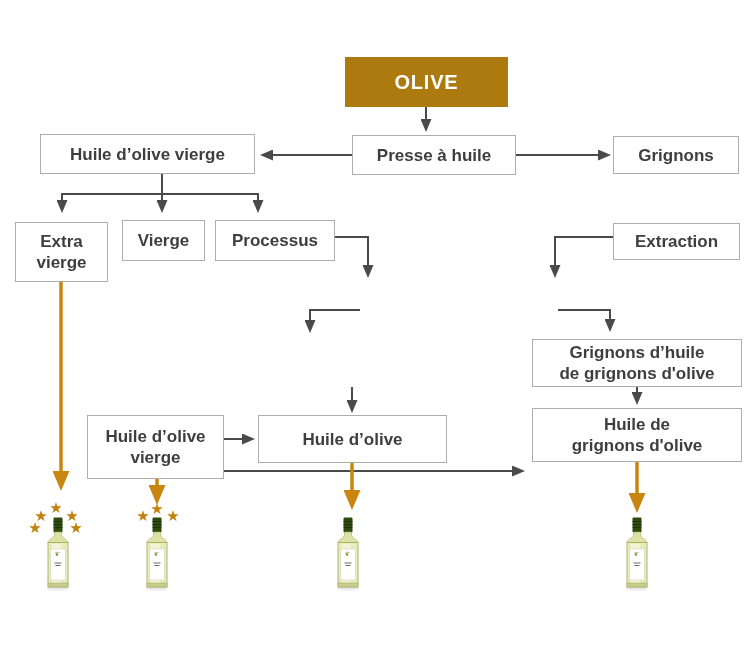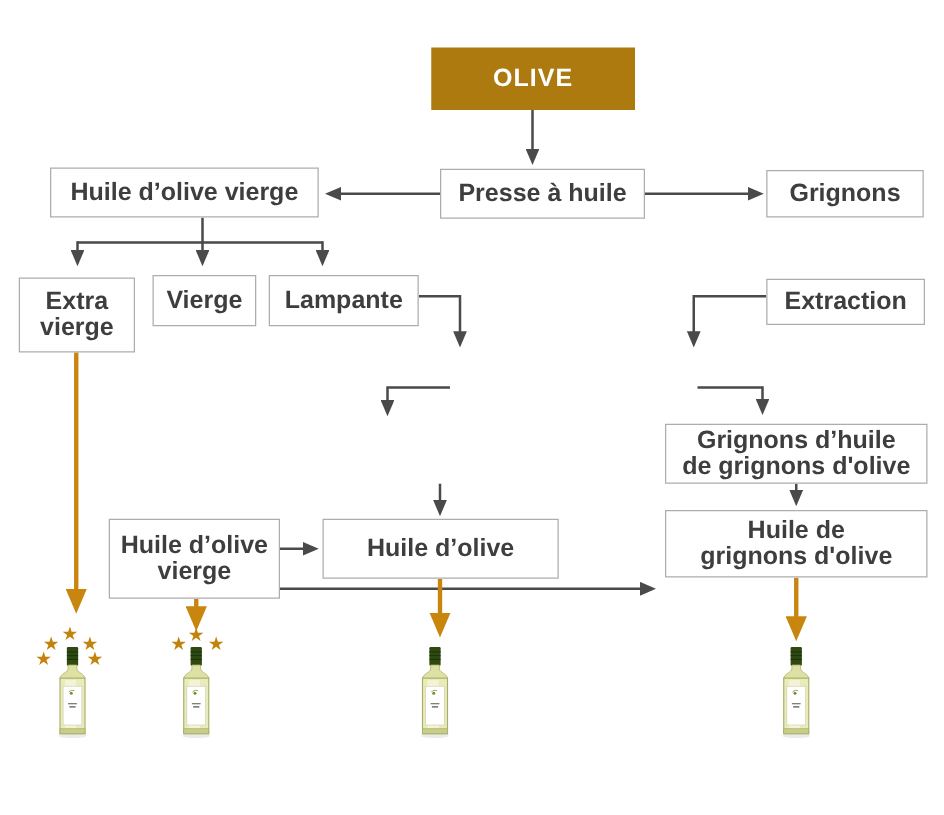--- a/index.html
+++ b/index.html
@@ -11,28 +11,29 @@
     --star-gold:#c2830d;
   }
   html,body{margin:0;padding:0;background:#fff;}
   .canvas{
     position:relative;width:755px;height:652px;background:#ffffff;
     font-family:"Liberation Sans", sans-serif;overflow:hidden;
   }
   .box{
     position:absolute;background:#fff;border:1px solid var(--box-border);
     display:flex;align-items:center;justify-content:center;text-align:center;
-    font-weight:bold;color:var(--box-text);font-size:20px;line-height:21px;
+    font-weight:bold;color:var(--box-text);font-size:17px;line-height:21px;
     white-space:pre-line;box-sizing:border-box;
   }
   .gold-box{
     position:absolute;background:var(--gold-box);border:none;
     display:flex;align-items:center;justify-content:center;
     font-weight:bold;color:#fff;font-size:20px;letter-spacing:0.8px;
     box-sizing:border-box;
+    margin-top:19px;
   }
   svg.wires{position:absolute;left:0;top:0;}
   .bottle-group{position:absolute;width:70px;height:95px;}
   .bottle-group .star{
     position:absolute;font-size:15px;line-height:15px;width:16px;height:16px;
     color:var(--star-gold);text-align:center;
   }
   .bottle-group svg.bottle{position:absolute;left:22px;top:17px;}
 </style>
 </head>
@@ -80,21 +81,21 @@
 
   <div class="box" style="left:40px;top:134px;width:215px;height:40px">Huile d’olive vierge</div>
 
   <div class="box" style="left:613px;top:136px;width:126px;height:38px">Grignons</div>
 
   <div class="box" style="left:15px;top:222px;width:93px;height:60px">Extra
 vierge</div>
 
   <div class="box" style="left:122px;top:220px;width:83px;height:41px">Vierge</div>
 
-  <div class="box" style="left:215px;top:220px;width:120px;height:41px">Lampante</div>
+  <div class="box" style="left:215px;top:220px;width:120px;height:41px">Processus</div>
 
   <div class="box" style="left:613px;top:223px;width:127px;height:37px">Extraction</div>
 
 
 
   <div class="box" style="left:532px;top:339px;width:210px;height:48px">Grignons d’huile
 de grignons d'olive</div>
 
   <div class="box" style="left:87px;top:415px;width:137px;height:64px">Huile d’olive
 vierge</div>

